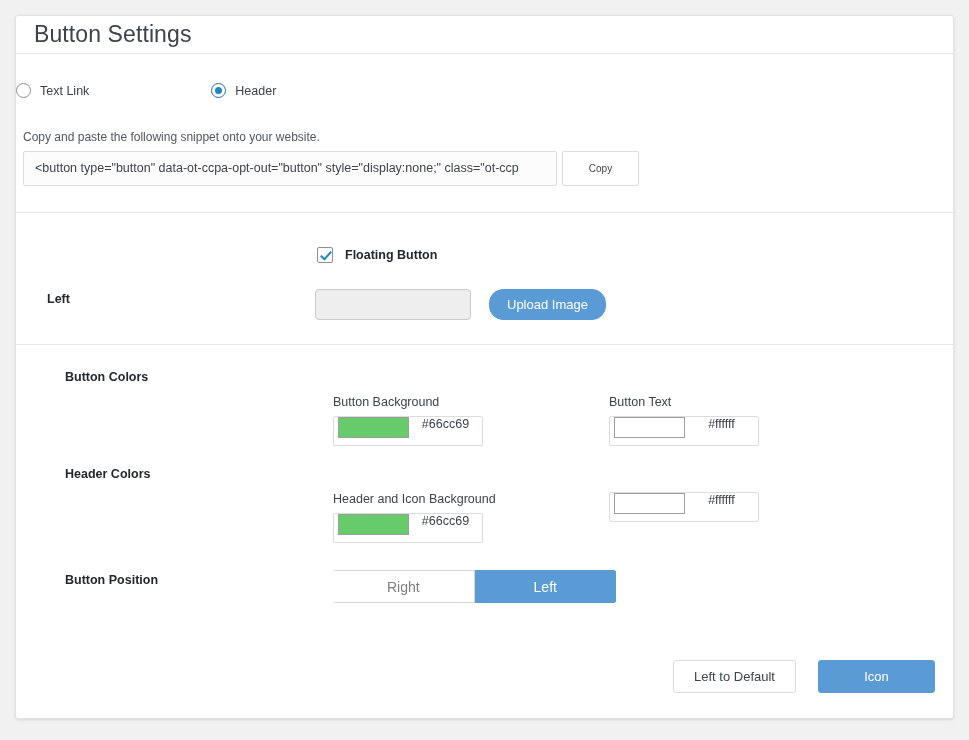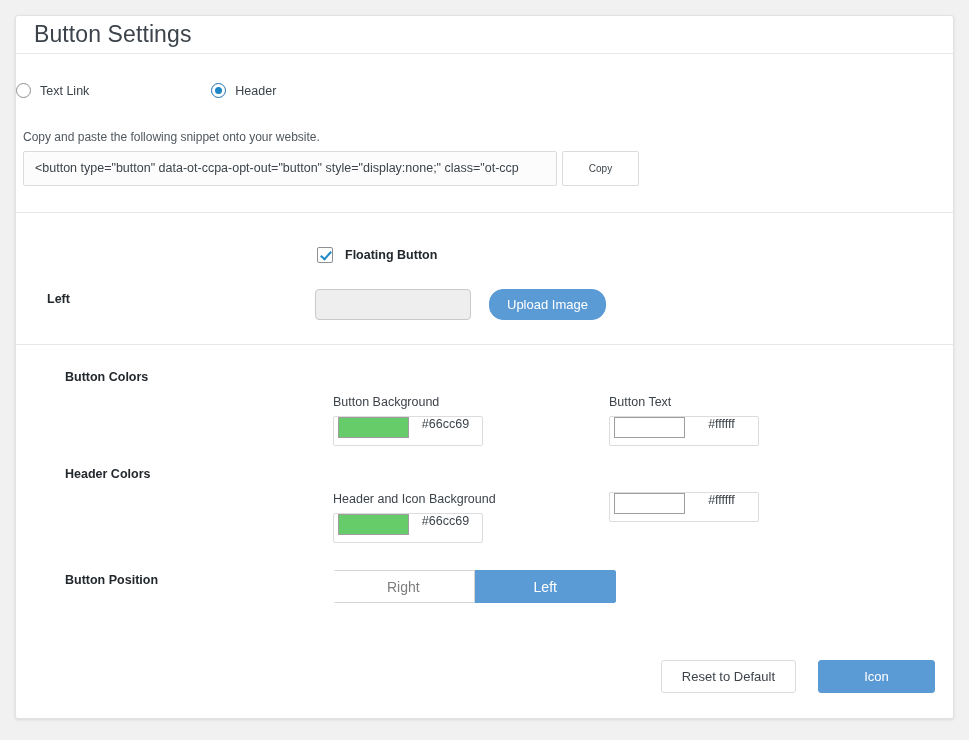--- a/index.html
+++ b/index.html
@@ -425,17 +425,17 @@
         <div class="toggle-group">
           <div class="toggle-btn inactive">Right</div>
           <div class="toggle-btn active">Left</div>
         </div>
       </div>
     </div>
 
   </div>
 
   <div class="card-footer">
-    <button class="reset-btn">Reset to Default</button>
+    <button class="reset-btn">Left to Default</button>
     <button class="save-btn">Icon</button>
   </div>
 
 </div>
 
 </body></html>

